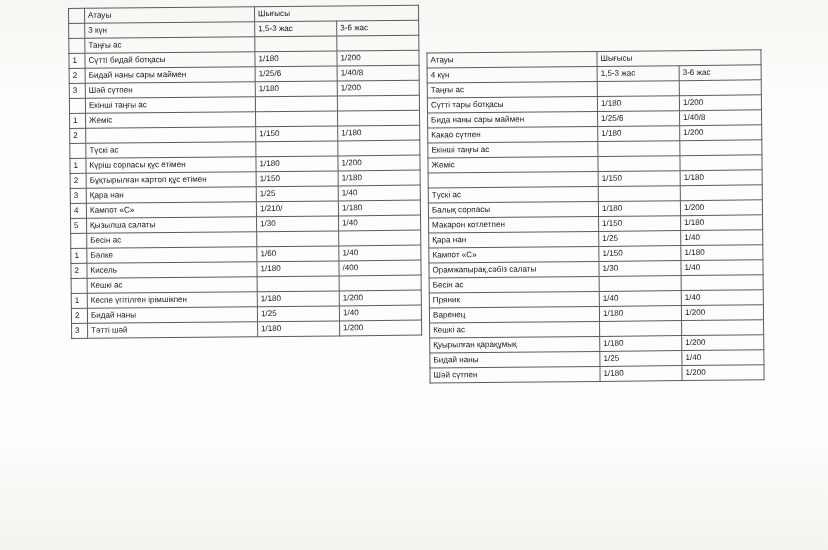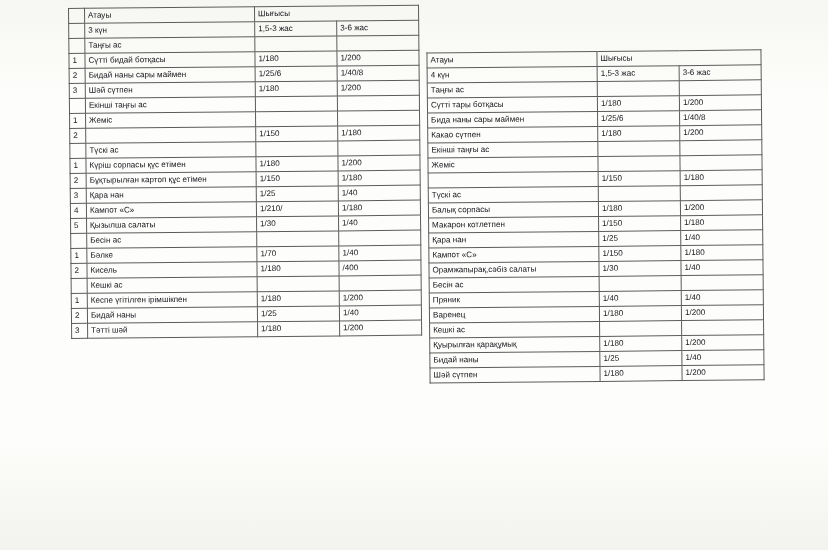--- a/index.html
+++ b/index.html
@@ -201,21 +201,21 @@
 
         <tr>
           <td class="blank"></td>
           <td class="section">Бесін ас</td>
           <td class="blank"></td>
           <td class="blank"></td>
         </tr>
         <tr>
           <td class="num">1</td>
           <td>Бәлке</td>
-          <td class="col-age">1/70</td>
+          <td class="col-age">1/60</td>
           <td class="col-age">1/40</td>
         </tr>
         <tr>
           <td class="num">2</td>
           <td>Кисель</td>
           <td class="col-age">1/180</td>
           <td class="col-age">/400</td>
         </tr>
 
         <tr>

